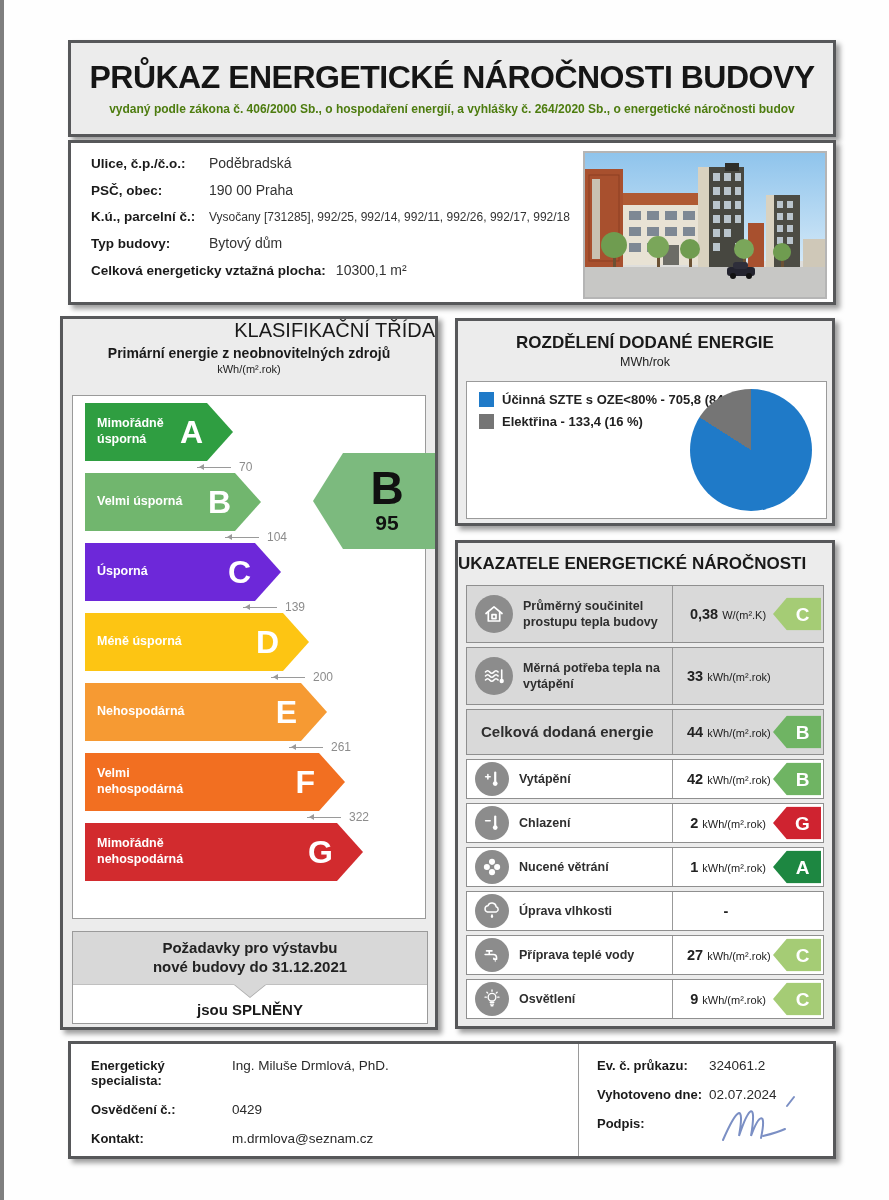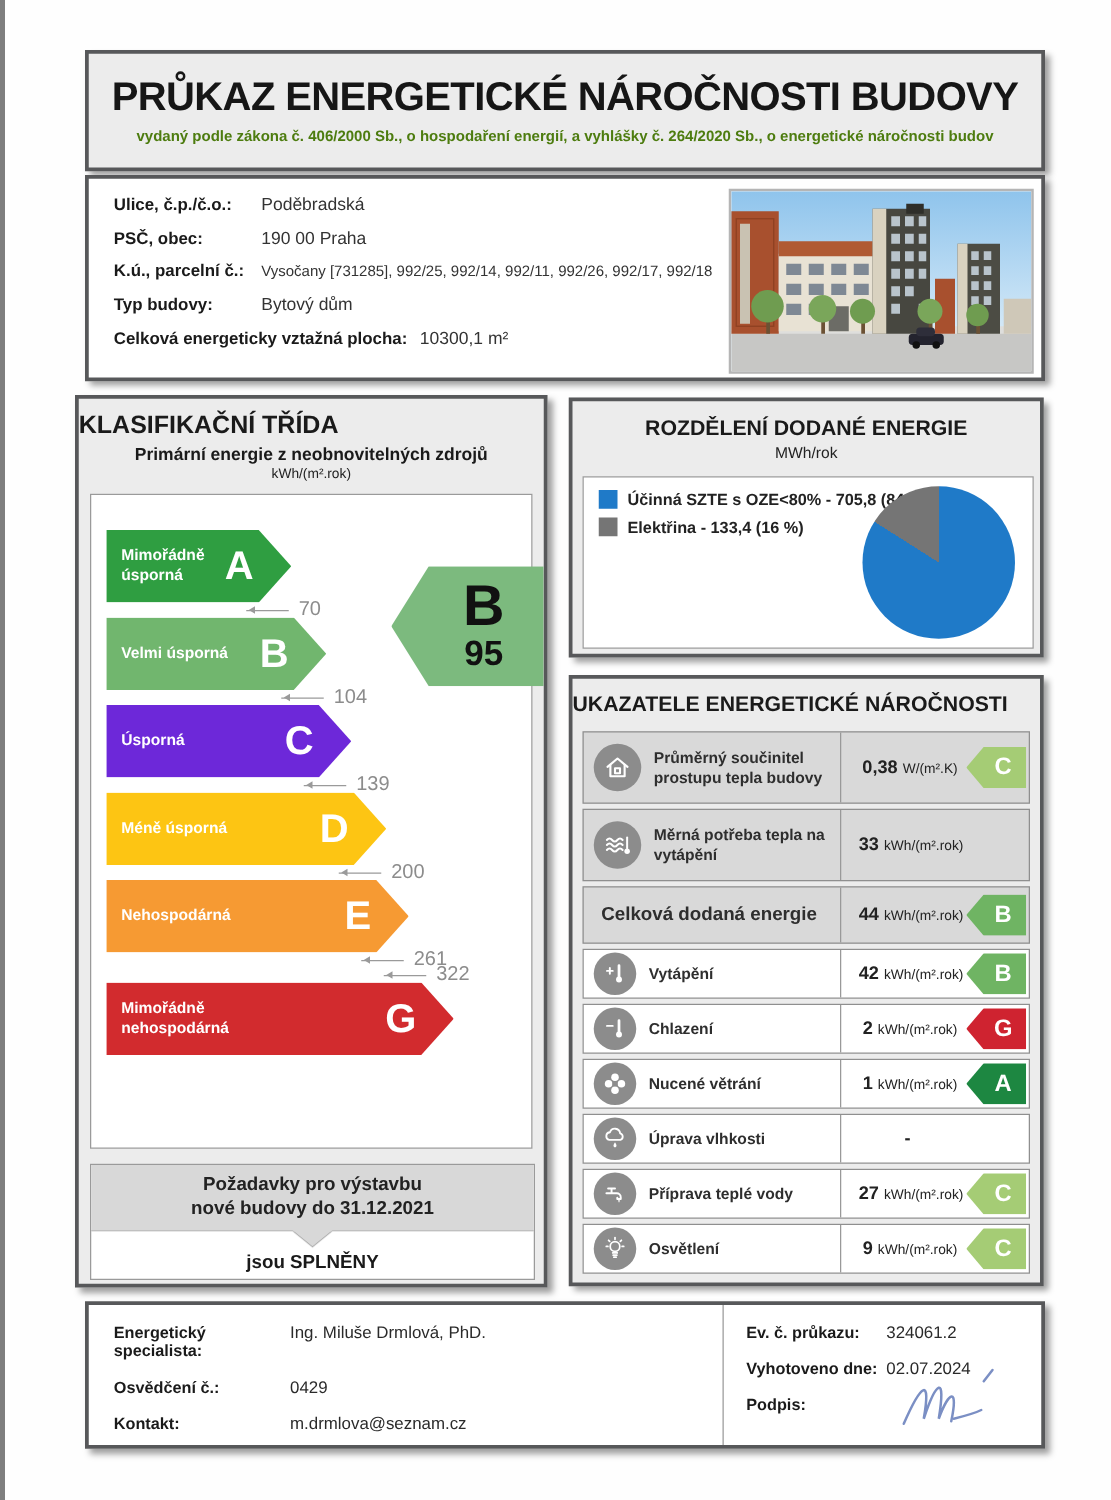--- a/index.html
+++ b/index.html
@@ -21,47 +21,47 @@
   .brow{display:flex;margin-bottom:11px;align-items:baseline;}
   .brow .lbl{width:118px;flex:none;font-weight:bold;font-size:13.5px;}
   .brow .val{font-size:14px;color:#333;}
   .brow .val.small{font-size:12px;}
   .brow.area .lbl{width:auto;margin-right:10px;}
   .brow.area .val{font-weight:normal;}
   .photo{position:absolute;right:6px;top:8px;width:244px;height:148px;border:2px solid #b5b5b5;background:#fff;box-sizing:border-box;}
 
   
   .klas{left:60px;top:316px;width:378px;height:714px;background:#ececec;}
-  .klas .t1{text-align:left;font-size:20px;font-weight:bold;margin-top:10px;}
+  .klas .t1{text-align:right;font-size:20px;font-weight:normal;}
   .klas .t2{text-align:center;font-size:14px;font-weight:bold;margin-top:3px;}
   .klas .t3{text-align:center;font-size:11px;margin-top:2px;color:#222;}
-  .bandsbox{position:absolute;left:9px;top:76px;width:354px;height:524px;padding:28px 0 0 12px;}
+  .bandsbox{position:absolute;left:9px;top:76px;width:354px;height:524px;padding:7px 0 0 12px;}
   .band{position:relative;height:58px;color:#fff;
         clip-path:polygon(0 0,calc(100% - 26px) 0,100% 50%,calc(100% - 26px) 100%,0 100%);
         display:flex;align-items:center;}
   .band .band-label{font-size:12.5px;font-weight:bold;line-height:1.25;padding-left:12px;width:118px;}
   .band .band-letter{position:absolute;right:30px;top:50%;transform:translateY(-50%);font-size:32px;font-weight:bold;}
   .b0{width:148px;background:#2f9e41;}
   .b1{width:176px;background:#71b66e;}
   .b2{width:196px;background:#6d28d9;}
   .b3{width:224px;background:#fdc513;}
   .b4{width:242px;background:#f69a33;}
   .b5{width:260px;background:#f26f21;}
   .b6{width:278px;background:#d22b2e;}
-  .threshold{height:12px;display:flex;align-items:center;font-size:16px;color:#8c8c8c;}
+  .threshold{height:12px;display:flex;align-items:center;font-size:12px;color:#8c8c8c;}
   .tline{position:relative;width:34px;height:1px;background:#9a9a9a;margin-right:8px;}
   .tline:before{content:"";position:absolute;left:-1px;top:-3px;border:3.5px solid transparent;border-right:5px solid #9a9a9a;}
   .t0{margin-left:112px;} .t1m{margin-left:140px;} .t2m{margin-left:158px;}
   .t3m{margin-left:186px;} .t4m{margin-left:204px;} .t5m{margin-left:222px;}
   .result-arrow{position:absolute;left:250px;top:134px;width:122px;height:96px;background:#7cba7e;
         clip-path:polygon(30px 0,100% 0,100% 100%,30px 100%,0 50%);
         display:flex;flex-direction:column;align-items:center;justify-content:center;
         padding-left:26px;box-sizing:border-box;filter:drop-shadow(2px 2px 2px rgba(0,0,0,.35));}
   .result-arrow .rl{font-size:46px;font-weight:bold;color:#111;line-height:.95;}
-  .result-arrow .rv{font-size:28px;font-weight:bold;color:#111;}
+  .result-arrow .rv{font-size:21px;font-weight:bold;color:#111;}
   .reqbox{position:absolute;left:9px;top:612px;width:356px;height:93px;border:1.5px solid #9a9a9a;background:#fff;box-sizing:border-box;}
   .reqtop{position:relative;height:52px;background:#d8d8d8;border-bottom:1px solid #c0c0c0;
           display:flex;flex-direction:column;align-items:center;justify-content:center;
           font-size:15px;font-weight:bold;color:#222;line-height:1.25;}
   .reqtri{position:absolute;left:50%;bottom:-13px;transform:translateX(-50%);width:0;height:0;
           border-left:16px solid transparent;border-right:16px solid transparent;border-top:13px solid #d8d8d8;
           filter:drop-shadow(0 1px 0 #aaa);}
   .reqres{text-align:center;font-size:15px;font-weight:bold;margin-top:16px;}
 
   
@@ -270,20 +270,24 @@
           <span>200</span>
         </div>
       <div class="band b4">
         <span class="band-label">Nehospodárná</span>
         <span class="band-letter">E</span>
       </div>
       <div class="threshold t4m">
           <span class="tline"></span>
           <span>261</span>
         </div>
+      <div class="band b5">
+        <span class="band-label">Velmi nehospodárná</span>
+        <span class="band-letter">F</span>
+      </div>
       <div class="threshold t5m">
           <span class="tline"></span>
           <span>322</span>
         </div>
       <div class="band b6">
         <span class="band-label">Mimořádně nehospodárná</span>
         <span class="band-letter">G</span>
       </div>
     </div>
 

